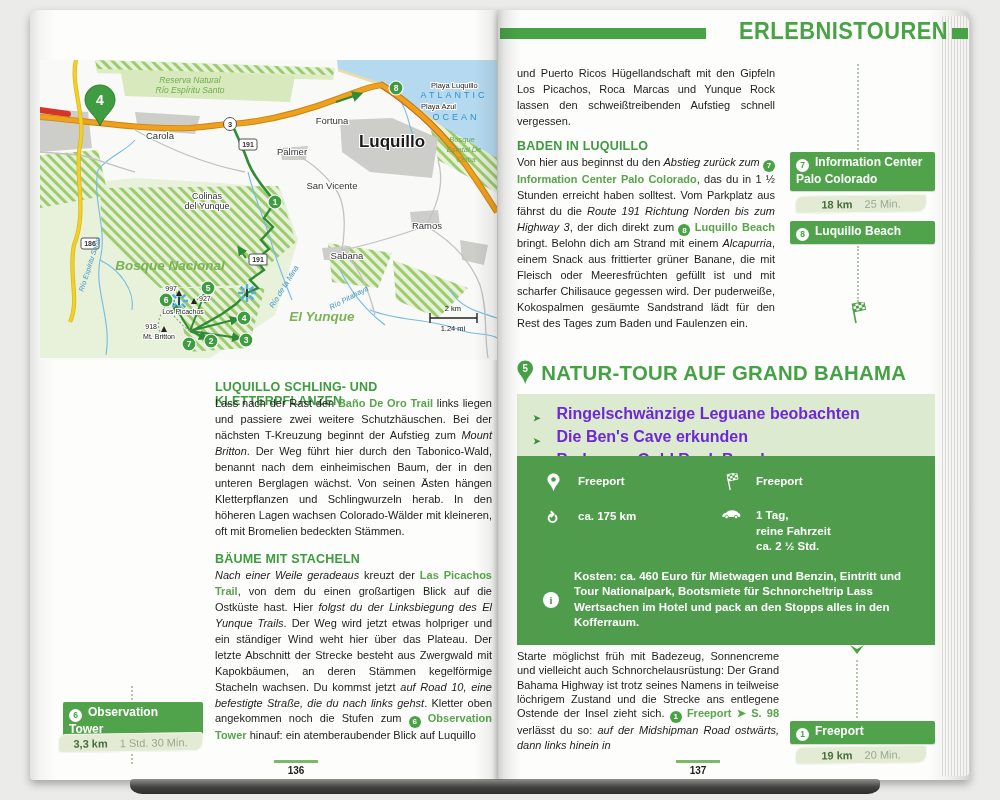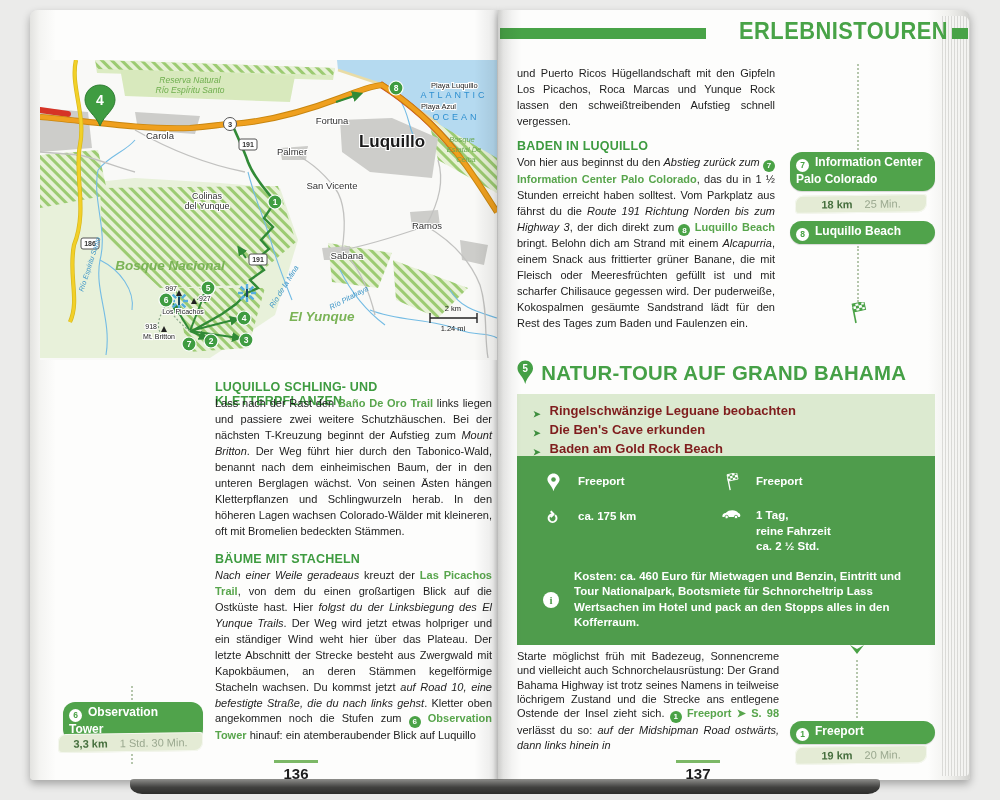--- a/index.html
+++ b/index.html
@@ -22,52 +22,52 @@
     border-radius:4px 4px 12px 12px/3px 3px 9px 9px;}
   
   .para{position:absolute;font-size:11px;line-height:1.45;text-align:justify;color:#1d1d1d;hyphens:auto;}
   .heading{position:absolute;color:#3e9b40;font-weight:700;font-size:12.5px;letter-spacing:.2px;}
   .st-i{font-style:italic;}
   .st-g{color:#58a54c;font-weight:700;}
   .cnum{display:inline-flex;width:12px;height:12px;border-radius:50%;background:#4aa246;color:#fff;
     font-size:8px;font-weight:700;align-items:center;justify-content:center;vertical-align:-2px;font-style:normal;}
   
   .route-badge{position:absolute;background:#50a34b;color:#fff;font-weight:700;font-size:12px;
-    padding:3px 8px 3px 6px;border-radius:12px;line-height:1.3;box-shadow:0 1px 1px rgba(0,0,0,.15);}
+    padding:3px 8px 3px 6px;border-radius:2px;line-height:1.3;box-shadow:0 1px 1px rgba(0,0,0,.15);}
   .badge-num{display:inline-flex;width:13px;height:13px;border-radius:50%;background:#fff;color:#4aa246;
     font-size:8.5px;font-weight:700;align-items:center;justify-content:center;margin-right:6px;vertical-align:-2px;}
   .dist-strip{position:absolute;background:#e4ebd5;border-radius:8px 3px 9px 4px;display:flex;align-items:center;
     justify-content:center;gap:12px;font-size:11px;transform:rotate(-.8deg);box-shadow:0 0 0 1px rgba(255,255,255,.6) inset;}
   .dist-km{font-weight:700;color:#466f3e;}
   .dist-min{color:#9aa88f;}
   .dotline{position:absolute;width:0;border-left:2px dotted #b5c6ac;}
   
   .hdr-bar{position:absolute;height:11px;background:#48a347;}
   .hdr-title{position:absolute;color:#48a347;font-weight:700;font-size:23px;letter-spacing:.5px;
     transform:scaleX(.95);transform-origin:right center;white-space:nowrap;}
   
   .tour-title{position:absolute;display:flex;align-items:center;gap:8px;color:#45a046;font-weight:700;
     font-size:21px;letter-spacing:.3px;white-space:nowrap;transform:scaleX(.97);transform-origin:left center;}
   .hl-box{position:absolute;background:#dcead0;padding:8px 14px 7px 16px;}
-  .hl-item{display:flex;gap:9px;color:#7f1d1d;font-weight:700;font-size:13px;line-height:1.45;}
+  .hl-item{display:flex;gap:16px;color:#6d28d9;font-weight:700;font-size:16px;line-height:1.45;}
   .hl-arrow::before{content:"\27A4";font-size:9px;position:relative;top:2px;color:#3e8e3e;}
   .facts-box{position:absolute;background:#4f9c4c;color:#fff;padding:17px 20px 14px 26px;}
   .facts-grid{display:flex;}
   .facts-col{display:flex;flex-direction:column;gap:16px;}
   .fact{display:flex;gap:15px;align-items:flex-start;font-size:11.5px;font-weight:700;}
   .fact-text{white-space:pre-line;line-height:1.35;padding-top:1px;}
   .fact-icon{width:20px;display:flex;justify-content:center;flex:none;}
   .rot-icon::before{content:"\27F3";font-size:15px;font-weight:700;display:inline-block;transform:rotate(-90deg);}
   .info-row{display:flex;gap:15px;margin-top:14px;align-items:center;}
   .info-icon{width:16px;height:16px;border-radius:50%;background:#fff;color:#4f9c4c;font-weight:700;font-size:11px;
     display:flex;align-items:center;justify-content:center;flex:none;font-family:"Liberation Serif",serif;}
   .info-text{font-size:11.5px;line-height:1.35;font-weight:700;text-align:left;}
   
   .pg-rule{position:absolute;width:44px;height:3px;background:#7cb866;}
-  .pg-num{position:absolute;font-weight:700;font-size:15px;color:#1e1e1e;}
+  .pg-num{position:absolute;font-weight:700;font-size:10px;color:#1e1e1e;}
   
   .map-wrap{position:absolute;left:40px;top:60px;width:457px;height:300px;}
   svg text{font-family:"Liberation Sans",sans-serif;}
   .flag-icon,.ymark-icon{position:absolute;}
 </style>
 </head>
 <body>
 
 <div class="stage">
   <div class="page-left"></div>

